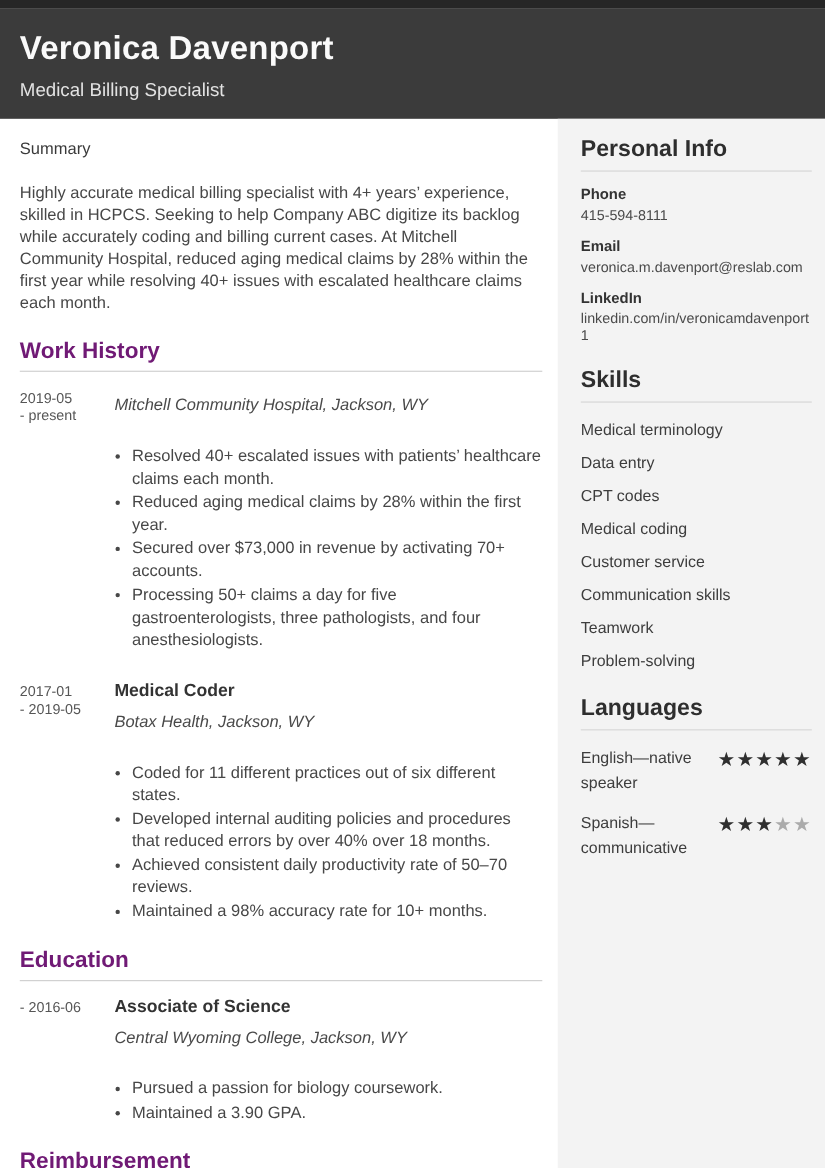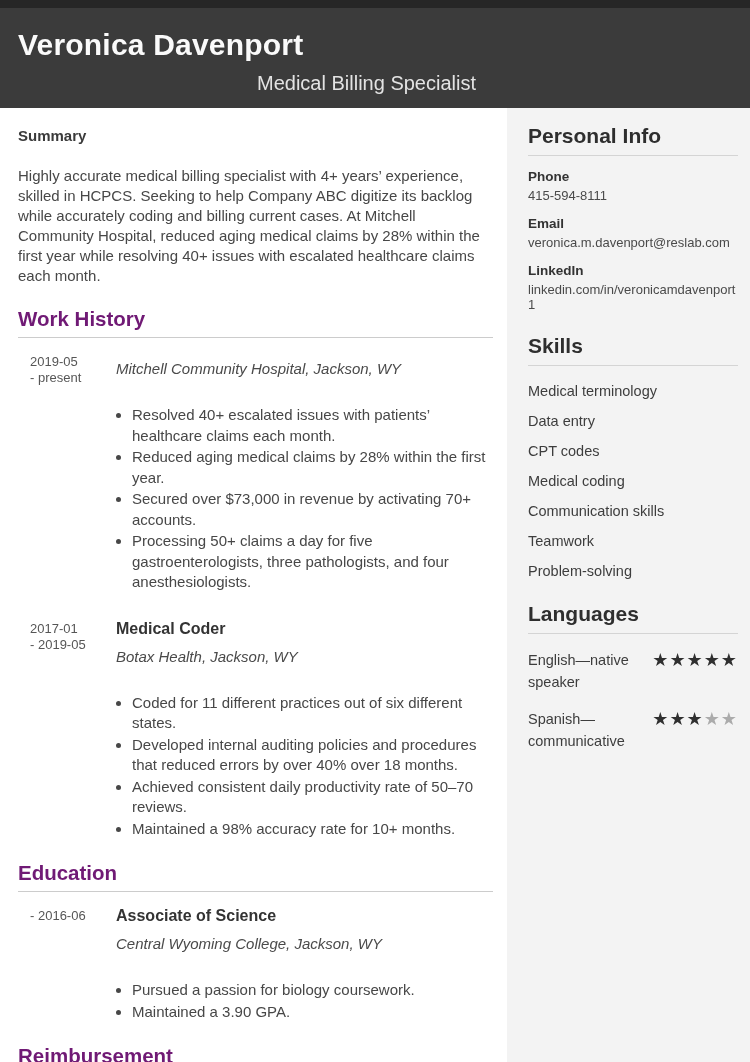--- a/index.html
+++ b/index.html
@@ -22,42 +22,41 @@
     padding: 14px 35px 0 18px;
   }
   .name {
     font-size: 30px;
     font-weight: bold;
     color: #fafafa;
     letter-spacing: 0.2px;
     margin-top: 6px;
   }
   .headline {
-    font-size: 20px;
+    font-size: 17px;
     color: #e3e3e3;
     margin-top: 10px;
-    text-align: center;
   }
 
   
   .columns { display: flex; min-height: 954px; }
   .main {
     width: 507px;
     padding: 19px 14px 0 18px;
   }
   .sidebar {
     width: 243px;
     background: #f3f3f3;
     padding: 16px 12px 0 21px;
   }
 
   
   .summary-heading {
     font-size: 15px;
-    font-weight: bold;
+    font-weight: normal;
     color: #3a3a3a;
     margin-bottom: 22px;
   }
   .summary-text {
     font-size: 15px;
     line-height: 20px;
     color: #474747;
   }
   .section-title {
     font-size: 20.5px;
@@ -69,21 +68,20 @@
   }
   .entry { display: flex; margin-top: 13px; }
   .entry + .entry { margin-top: 24px; }
   .entry-dates {
     width: 86px;
     flex: 0 0 86px;
     font-size: 13px;
     line-height: 16px;
     color: #565656;
     padding-top: 3px;
-    margin-left: 12px;
   }
   .entry-body { flex: 1; min-width: 0; }
   .entry-title {
     font-size: 16px;
     font-weight: bold;
     color: #333333;
     line-height: 21px;
   }
   .entry-company {
     font-size: 15px;
@@ -267,20 +265,21 @@
         </div>
       </div>
 
       <div class="side-section">
         <div class="side-title">Skills</div>
         <div class="skills-list">
           <div class="skill-item">Medical terminology</div>
           <div class="skill-item">Data entry</div>
           <div class="skill-item">CPT codes</div>
           <div class="skill-item">Medical coding</div>
+          <div class="skill-item">Customer service</div>
           <div class="skill-item">Communication skills</div>
           <div class="skill-item">Teamwork</div>
           <div class="skill-item">Problem-solving</div>
         </div>
       </div>
 
       <div class="side-section">
         <div class="side-title">Languages</div>
 
         <div class="lang-row">

